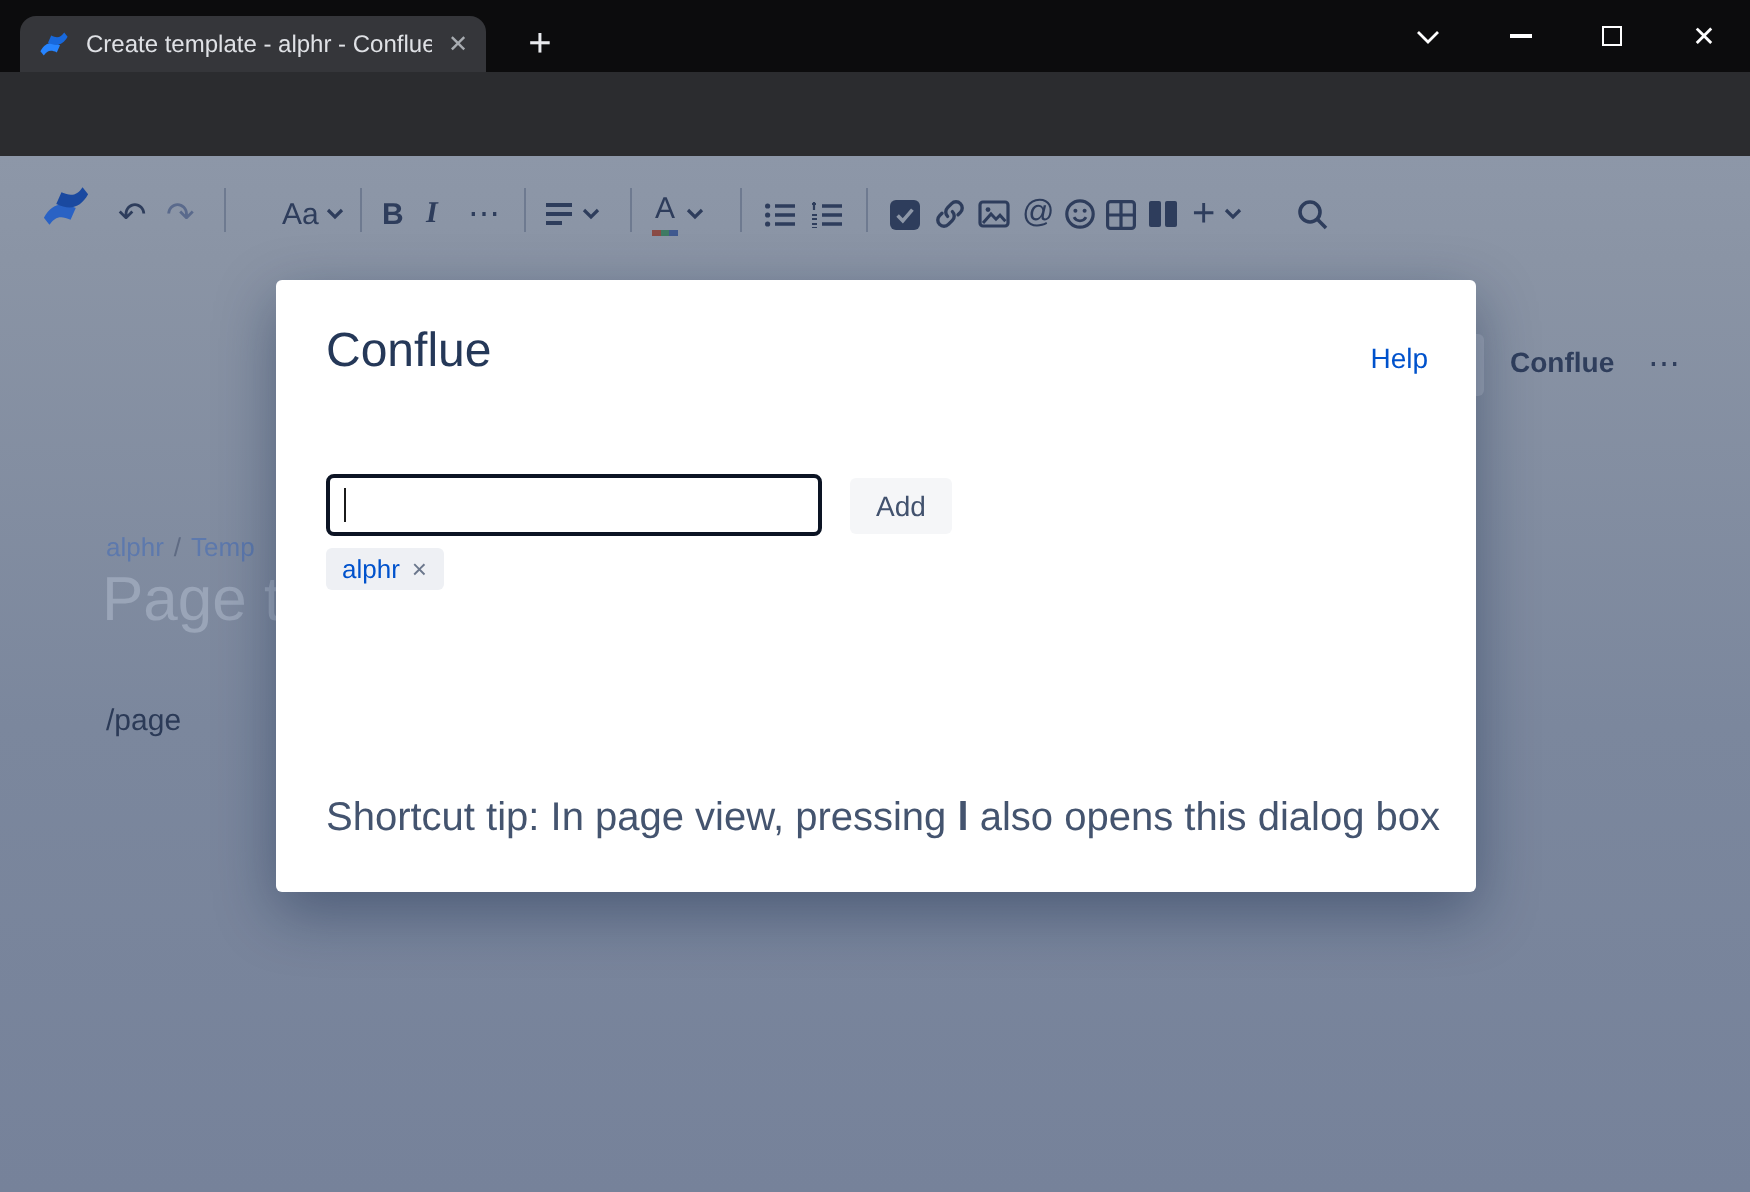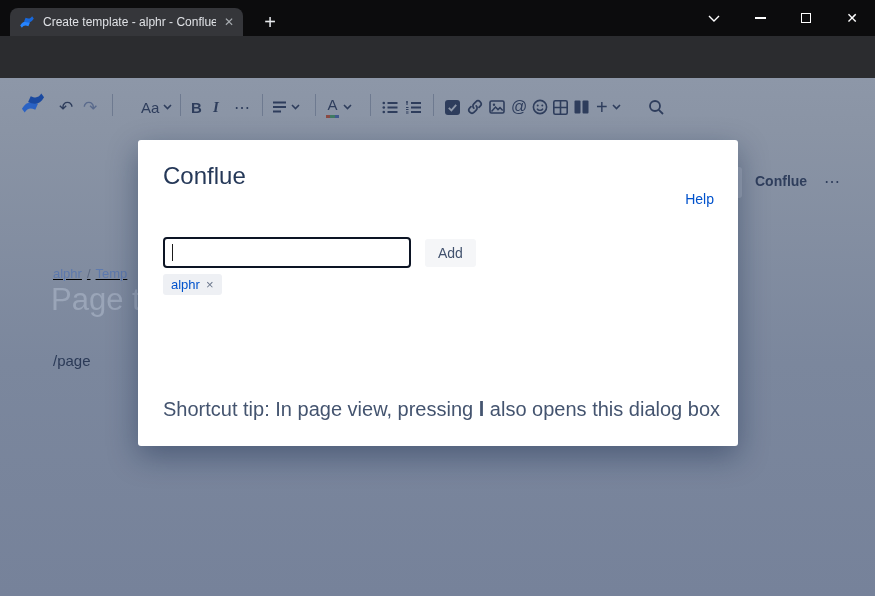--- a/index.html
+++ b/index.html
@@ -46,32 +46,32 @@
            justify-content:center; color:#2e3d5c; }
   .tdiv { position:absolute; top:16px; width:1px; height:22px; background:#6e7a90; }
   .caret-svg { margin-left:4px; }
   .lbl { font-size:15px; font-weight:bold; }
   .save-btn { position:absolute; left:688px; top:89px; width:54px; height:31px; background:#99a2b3;
               border:none; border-radius:3px; color:#717f99; font-size:14px; font-weight:bold; }
   .cancel-btn { position:absolute; left:755px; top:95px; color:#2f3e5c; font-size:14px; font-weight:bold;
                 background:none; border:none; }
   .more-right { position:absolute; left:824px; top:94px; color:#2f3e5c; font-size:16px; }
 
-  .breadcrumb { position:absolute; left:53px; top:188px; font-size:13px; white-space:nowrap;text-decoration:underline; }
+  .breadcrumb { position:absolute; left:53px; top:188px; font-size:13px; white-space:nowrap; }
   .crumb-link { color:#5d79ad; }
   .crumb-sep { color:#5f6b83; margin:0 5px; }
   .page-title { position:absolute; left:51px; top:204px; font-size:31px; color:#9aa5b8;
                 white-space:nowrap; font-weight:400; }
   .body-text { position:absolute; left:53px; top:274px; font-size:15px; color:#2b3a57; }
 
   
   .dialog { position:absolute; left:138px; top:140px; width:600px; height:306px; background:#fff;
             border-radius:3px; box-shadow:0 10px 30px rgba(9,30,66,.4); z-index:5; }
   .dlg-title { position:absolute; left:25px; top:22px; font-size:24px; color:#253858; font-weight:400; }
-  .dlg-help { position:absolute; right:24px; top:31px; font-size:14px; color:#0052cc; text-decoration:none;margin-top:20px; }
+  .dlg-help { position:absolute; right:24px; top:31px; font-size:14px; color:#0052cc; text-decoration:none; }
   .dlg-input { position:absolute; left:25px; top:97px; width:248px; height:31px; border:2px solid #0c1424;
                border-radius:4px; background:#fff; padding:0 7px; font-size:14px; color:#172b4d; outline:none;
                font-family:"Liberation Sans",sans-serif; }
   .dlg-caret { position:absolute; left:34px; top:104px; width:1px; height:17px; background:#1b1b1b; }
   .dlg-add { position:absolute; left:287px; top:99px; height:28px; padding:0 13px; background:#f5f6f8;
              border:none; border-radius:3px; font-size:14px; color:#42526e;
              font-family:"Liberation Sans",sans-serif; }
   .chip { position:absolute; left:25px; top:134px; height:21px; background:#eef0f4; border-radius:3px;
           display:inline-flex; align-items:center; padding:0 8px; gap:6px; }
   .chip-text { color:#0052cc; font-size:13px; }

